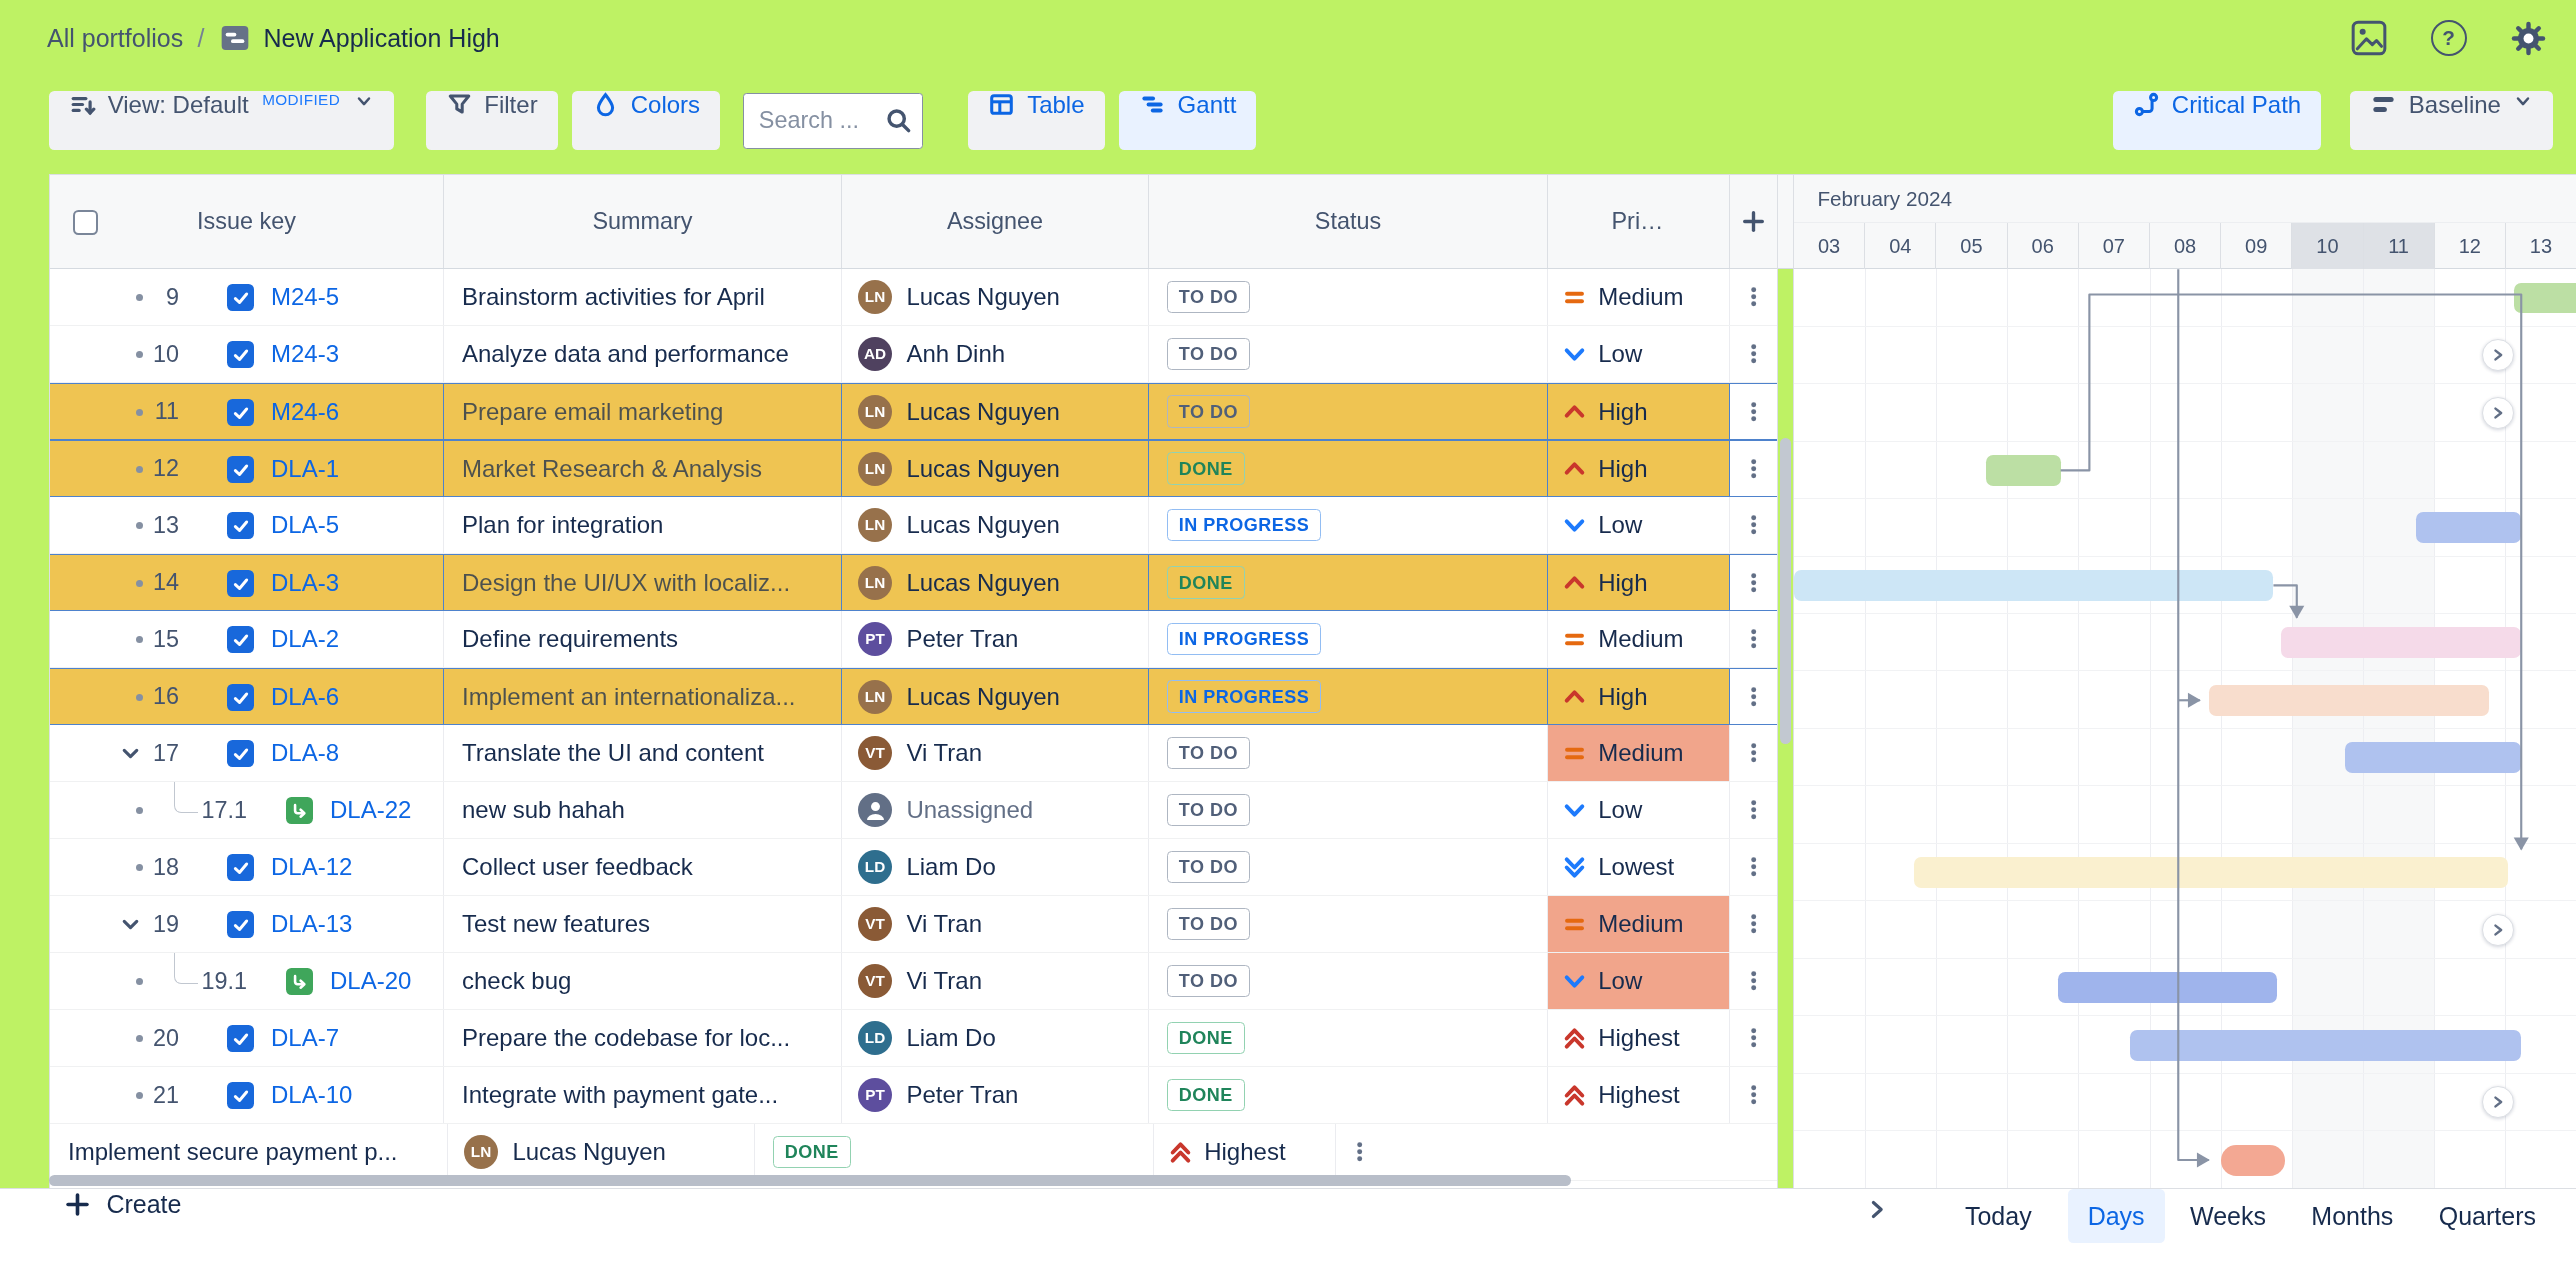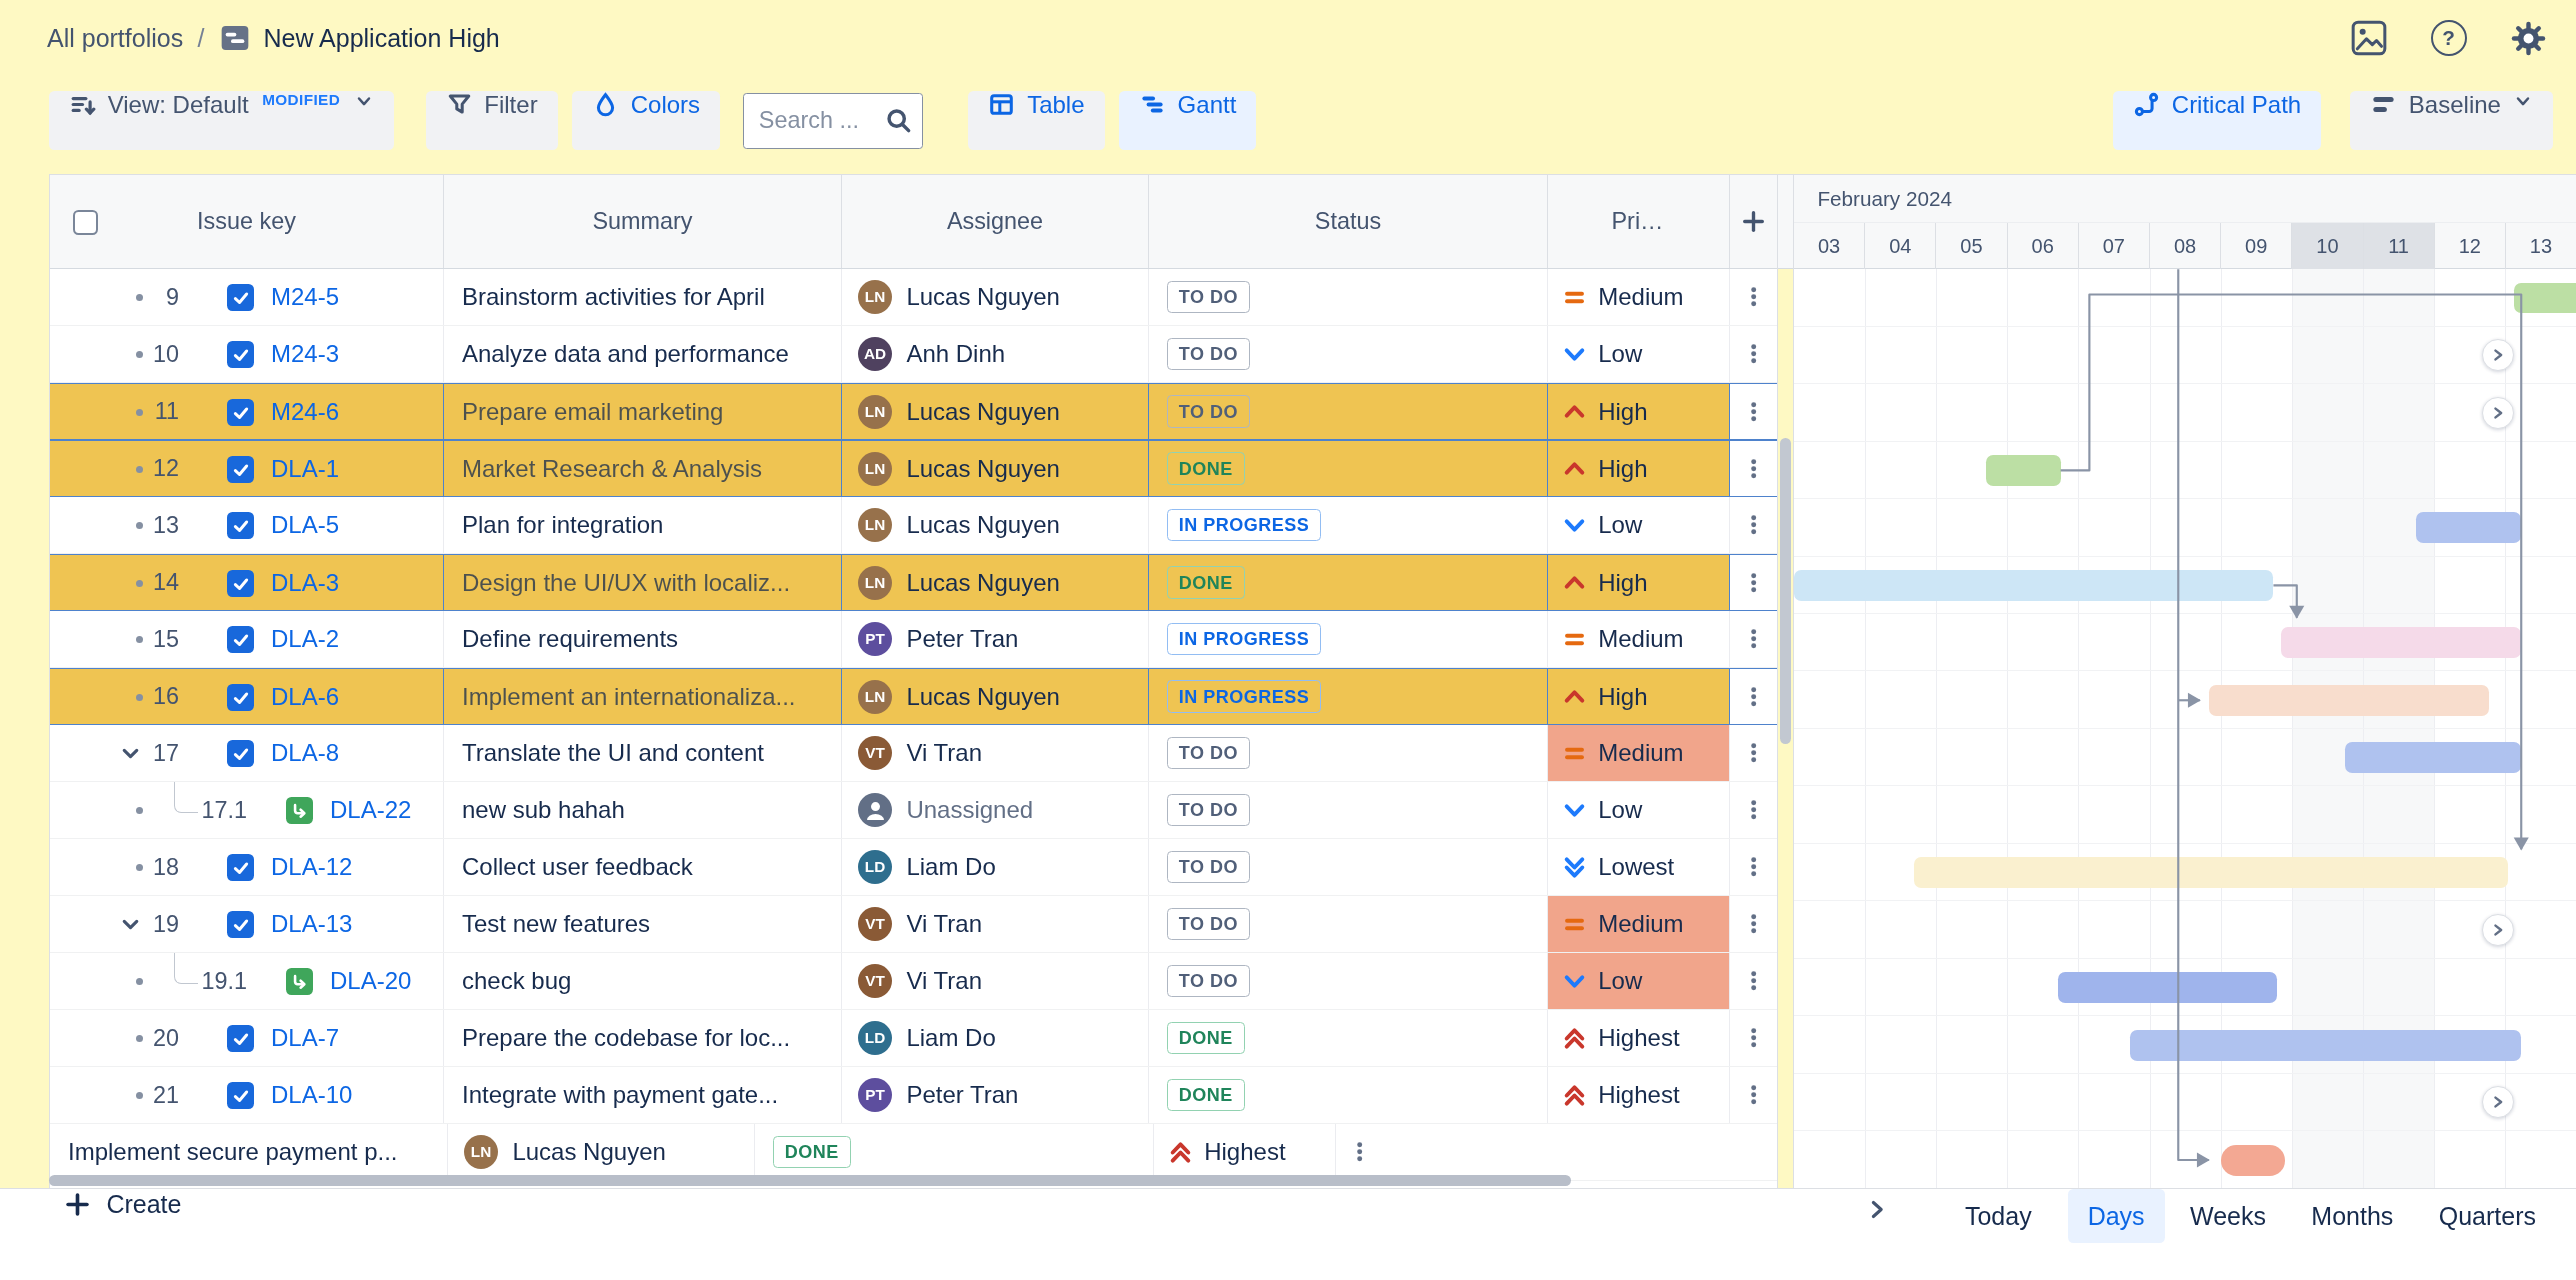--- a/index.html
+++ b/index.html
@@ -1,34 +1,34 @@
 <!DOCTYPE html>
 <html style="font-size:14.4px"><head>
 <meta charset="utf-8">
 <style>
   html,body{margin:0;padding:0}
-  .app{position:relative;width:2576px;height:1274px;background:#fef9c3;font-family:"Liberation Sans",sans-serif;color:#172B4D;overflow:hidden}
+  .app{position:relative;width:2576px;height:1274px;background:#bef264;font-family:"Liberation Sans",sans-serif;color:#172B4D;overflow:hidden}
   svg{display:block}
 
   
   .topbar{position:absolute;top:0;left:0;right:0;height:76px;display:flex;align-items:center;justify-content:space-between;padding:0 23.4px 0 47px;box-sizing:border-box}
   .breadcrumb{display:flex;align-items:center;gap:14.4px;font-size:25px}
   .bc-link{color:#44546F;text-decoration:none;cursor:pointer}
   .bc-sep{color:#758195}
   .bc-cur{display:flex;align-items:center;gap:12.6px;color:#172B4D}
   .topbar-actions{display:flex;align-items:center;gap:30.5px}
   .icon-btn{width:49px;height:49px;border:none;background:transparent;display:flex;align-items:center;justify-content:center;cursor:pointer;border-radius:7.2px;padding:0}
   .help-badge{width:32px;height:32px;border:2.7px solid #44546F;border-radius:50%;display:flex;align-items:center;justify-content:center;font-size:20.7px;font-weight:700;color:#44546F}
 
   
   .toolbar{position:absolute;top:90px;left:49px;right:23.4px;height:61px;display:flex;align-items:center}
   .tb{height:59px;border:none;border-radius:5.4px;background:#F1F2F4;display:inline-flex;gap:11.7px;padding:0 20px;font-family:inherit;font-size:24px;color:#44546F;font-weight:500;cursor:pointer;white-space:nowrap}
   .tb.blue{color:#0C66E4}
   .tb.lightblue{background:#E9F2FF}
-  .modified{font-size:15.3px;font-weight:700;color:#1D7AFC;letter-spacing:0.4px;margin:0 1.8px}
+  .modified{font-size:15.3px;font-weight:400;color:#1D7AFC;letter-spacing:0.4px;margin:0 1.8px}
   .tb-view{margin-right:32px}.tb-hier{margin-right:45px}.tb-filter{margin-right:14.4px}.tb-colors{margin-right:23.4px}.tb-table{margin-right:14.4px}
   .tb-critical{margin-left:auto;margin-right:29px}
   .search-box{position:relative;margin-right:45px}
   .search-input{width:180px;height:56px;box-sizing:border-box;border:1.8px solid #8590A2;border-radius:3.6px;padding:0 47px 0 14.4px;font-family:inherit;font-size:23.4px;color:#172B4D;background:#fff;outline:none}
   .search-input::placeholder{color:#8590A2}
   .search-icon{position:absolute;right:10.8px;top:13.5px;pointer-events:none}
 
   
   .main{position:absolute;top:174px;left:0;right:0;height:1020px}
   .table-pane{position:absolute;left:49px;top:0;width:1727px;height:1015px;border-left:0.9px solid #DCDFE4;border-right:0.9px solid #DCDFE4;background:#fff;box-sizing:content-box}

